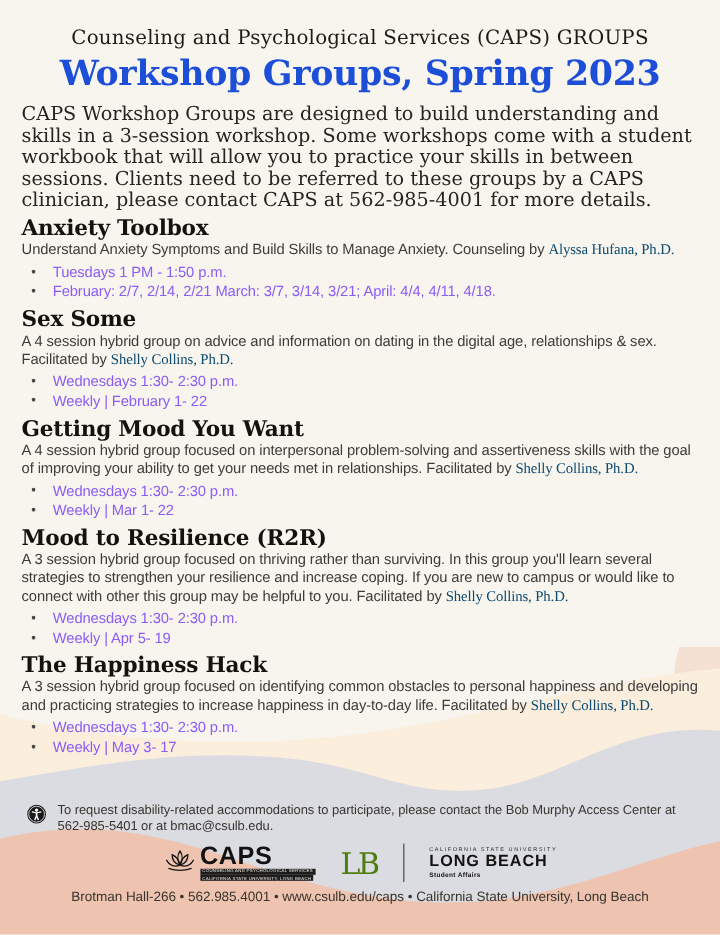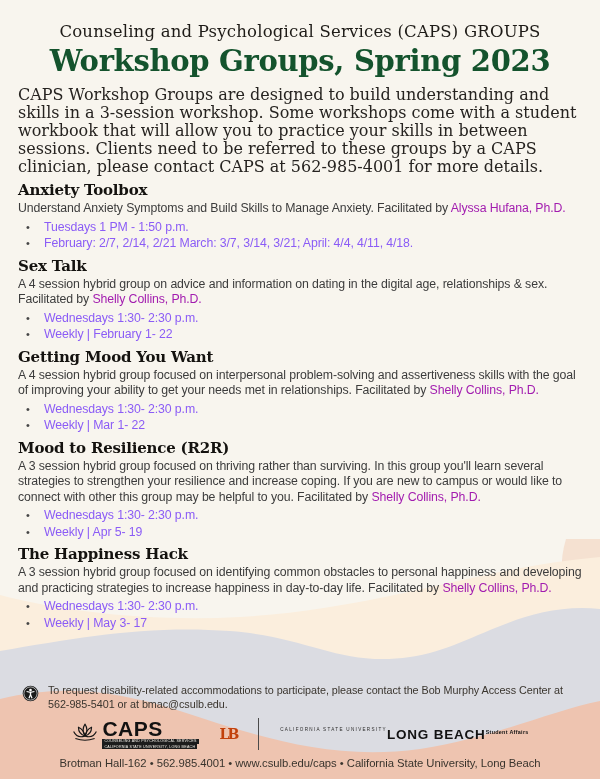--- a/index.html
+++ b/index.html
@@ -8,52 +8,52 @@
     background:#f8f5ee;font-family:"Liberation Sans",sans-serif;
   }
   .waves{position:absolute;left:0;bottom:0;width:600px;height:240px;}
   .content{position:relative;padding:22px 18px 0;}
   .eyebrow{
     font-family:"DejaVu Serif",serif;font-size:16.5px;line-height:20px;
     text-align:center;color:#1e1b17;letter-spacing:.2px;
   }
   .title{
     font-family:"DejaVu Serif",serif;font-weight:700;font-size:29px;line-height:33px;
-    text-align:center;color:#14532d;margin:3px 0 0;letter-spacing:-.3px;
+    text-align:center;color:#1d4ed8;margin:3px 0 0;letter-spacing:-.3px;
   }
   .intro{
     font-family:"DejaVu Serif",serif;font-size:16px;line-height:18px;
     color:#262320;margin:8px 0 0;
   }
   .group{margin-top:3px;}
   .group h2{
-    font-family:"DejaVu Serif",serif;font-weight:700;font-size:15px;line-height:19px;
+    font-family:"DejaVu Serif",serif;font-weight:700;font-size:18px;line-height:19px;
     color:#14120f;margin:5px 0 1px;letter-spacing:-.2px;
   }
   .desc{font-size:12.3px;line-height:15.5px;color:#3c3c3c;letter-spacing:-.1px;margin:0;}
-  .fac{color:#a21caf;}
+  .fac{color:#0c4a6e;font-family:Liberation Serif, serif;}
   .group ul{list-style:none;margin:3px 0 0;padding:0;}
   .group li{
     position:relative;padding-left:26px;font-size:12.3px;line-height:15.5px;
     color:#8b5cf6;letter-spacing:-.1px;margin-bottom:1px;
   }
   .group li::before{content:"•";position:absolute;left:8px;top:0;font-size:11px;color:#454545;}
-  .footer{position:absolute;left:0;right:0;bottom:1px;padding:0 18px 9px;}
+  .footer{position:absolute;left:0;right:0;bottom:16px;padding:0 18px 9px;}
   .access{display:flex;gap:9px;align-items:flex-start;margin:0 4px 7px;}
   .access-icon{flex:0 0 auto;margin-top:1px;}
   .access-text{font-size:10.8px;line-height:13.5px;color:#3a352e;letter-spacing:-.05px;}
   .logos{display:flex;align-items:center;justify-content:center;gap:21px;margin:0 0 7px;}
   .caps-logo{display:flex;align-items:center;gap:3px;}
   .caps-stack{display:flex;flex-direction:column;align-items:flex-start;}
   .caps-word{font-weight:700;font-size:21px;line-height:20px;letter-spacing:.5px;color:#121212;}
   .caps-tag{font-size:3.6px;line-height:4.4px;letter-spacing:.25px;color:#f6f3ec;
     background:#1c1c1c;padding:.5px 2px;white-space:nowrap;}
-  .lb{font-family:"DejaVu Serif",serif;font-weight:700;font-size:14px;color:#c2410c;letter-spacing:-2px;}
+  .lb{font-family:"DejaVu Serif",serif;font-weight:400;font-size:25px;color:#4d7c0f;letter-spacing:-2px;}
   .logo-divider{width:1px;height:32px;background:#4a4a4a;}
-  .csulb{display:flex;flex-direction:row;align-items:flex-start;}
+  .csulb{display:flex;flex-direction:column;align-items:flex-start;}
   .csu-line{font-size:4.6px;letter-spacing:1.3px;color:#2b2b2b;}
   .campus{font-weight:700;font-size:13.5px;line-height:15px;letter-spacing:.8px;color:#121212;}
   .division{font-weight:700;font-size:5.4px;color:#121212;margin-top:2px;letter-spacing:.3px;}
   .bottom-line{text-align:center;font-size:11.3px;color:#39342d;letter-spacing:-.05px;}
 </style>
 </head>
 <body>
 
 <div class="page">
 
@@ -64,30 +64,30 @@
     <path d="M0,160 C60,146 110,150 180,172 C260,198 330,222 420,210 C490,200 550,172 600,162 L600,240 L0,240 Z" fill="#eec4b0"></path>
   </svg>
 
   <div class="content">
     <div class="eyebrow">Counseling and Psychological Services (CAPS) GROUPS</div>
     <h1 class="title">Workshop Groups, Spring 2023</h1>
     <p class="intro">CAPS Workshop Groups are designed to build understanding and skills in a 3-session workshop. Some workshops come with a student workbook that will allow you to practice your skills in between sessions. Clients need to be referred to these groups by a CAPS clinician, please contact CAPS at 562-985-4001 for more details.</p>
 
     <div class="group">
       <h2>Anxiety Toolbox</h2>
-      <p class="desc"><span>Understand Anxiety Symptoms and Build Skills to Manage Anxiety. Facilitated by</span> <span class="fac">Alyssa Hufana, Ph.D.</span></p>
+      <p class="desc"><span>Understand Anxiety Symptoms and Build Skills to Manage Anxiety. Counseling by</span> <span class="fac">Alyssa Hufana, Ph.D.</span></p>
       <ul>
         <li>Tuesdays 1 PM - 1:50 p.m.</li>
         <li>February: 2/7, 2/14, 2/21 March: 3/7, 3/14, 3/21; April: 4/4, 4/11, 4/18.</li>
       </ul>
     </div>
 
 
     <div class="group">
-      <h2>Sex Talk</h2>
+      <h2>Sex Some</h2>
       <p class="desc"><span>A 4 session hybrid group on advice and information on dating in the digital age, relationships &amp; sex. Facilitated by</span> <span class="fac">Shelly Collins, Ph.D.</span></p>
       <ul>
         <li>Wednesdays 1:30- 2:30 p.m.</li>
         <li>Weekly | February 1- 22</li>
       </ul>
     </div>
 
     <div class="group">
       <h2>Getting Mood You Want</h2>
       <p class="desc"><span>A 4 session hybrid group focused on interpersonal problem-solving and assertiveness skills with the goal of improving your ability to get your needs met in relationships. Facilitated by</span> <span class="fac">Shelly Collins, Ph.D.</span></p>
@@ -152,16 +152,16 @@
       </div>
       <span class="lb">LB</span>
       <span class="logo-divider"></span>
       <div class="csulb">
         <span class="csu-line">CALIFORNIA STATE UNIVERSITY</span>
         <span class="campus">LONG BEACH</span>
         <span class="division">Student Affairs</span>
       </div>
     </div>
 
-    <div class="bottom-line">Brotman Hall-162 • 562.985.4001 • www.csulb.edu/caps • California State University, Long Beach</div>
+    <div class="bottom-line">Brotman Hall-266 • 562.985.4001 • www.csulb.edu/caps • California State University, Long Beach</div>
   </div>
 
 </div>
 
 </body></html>

